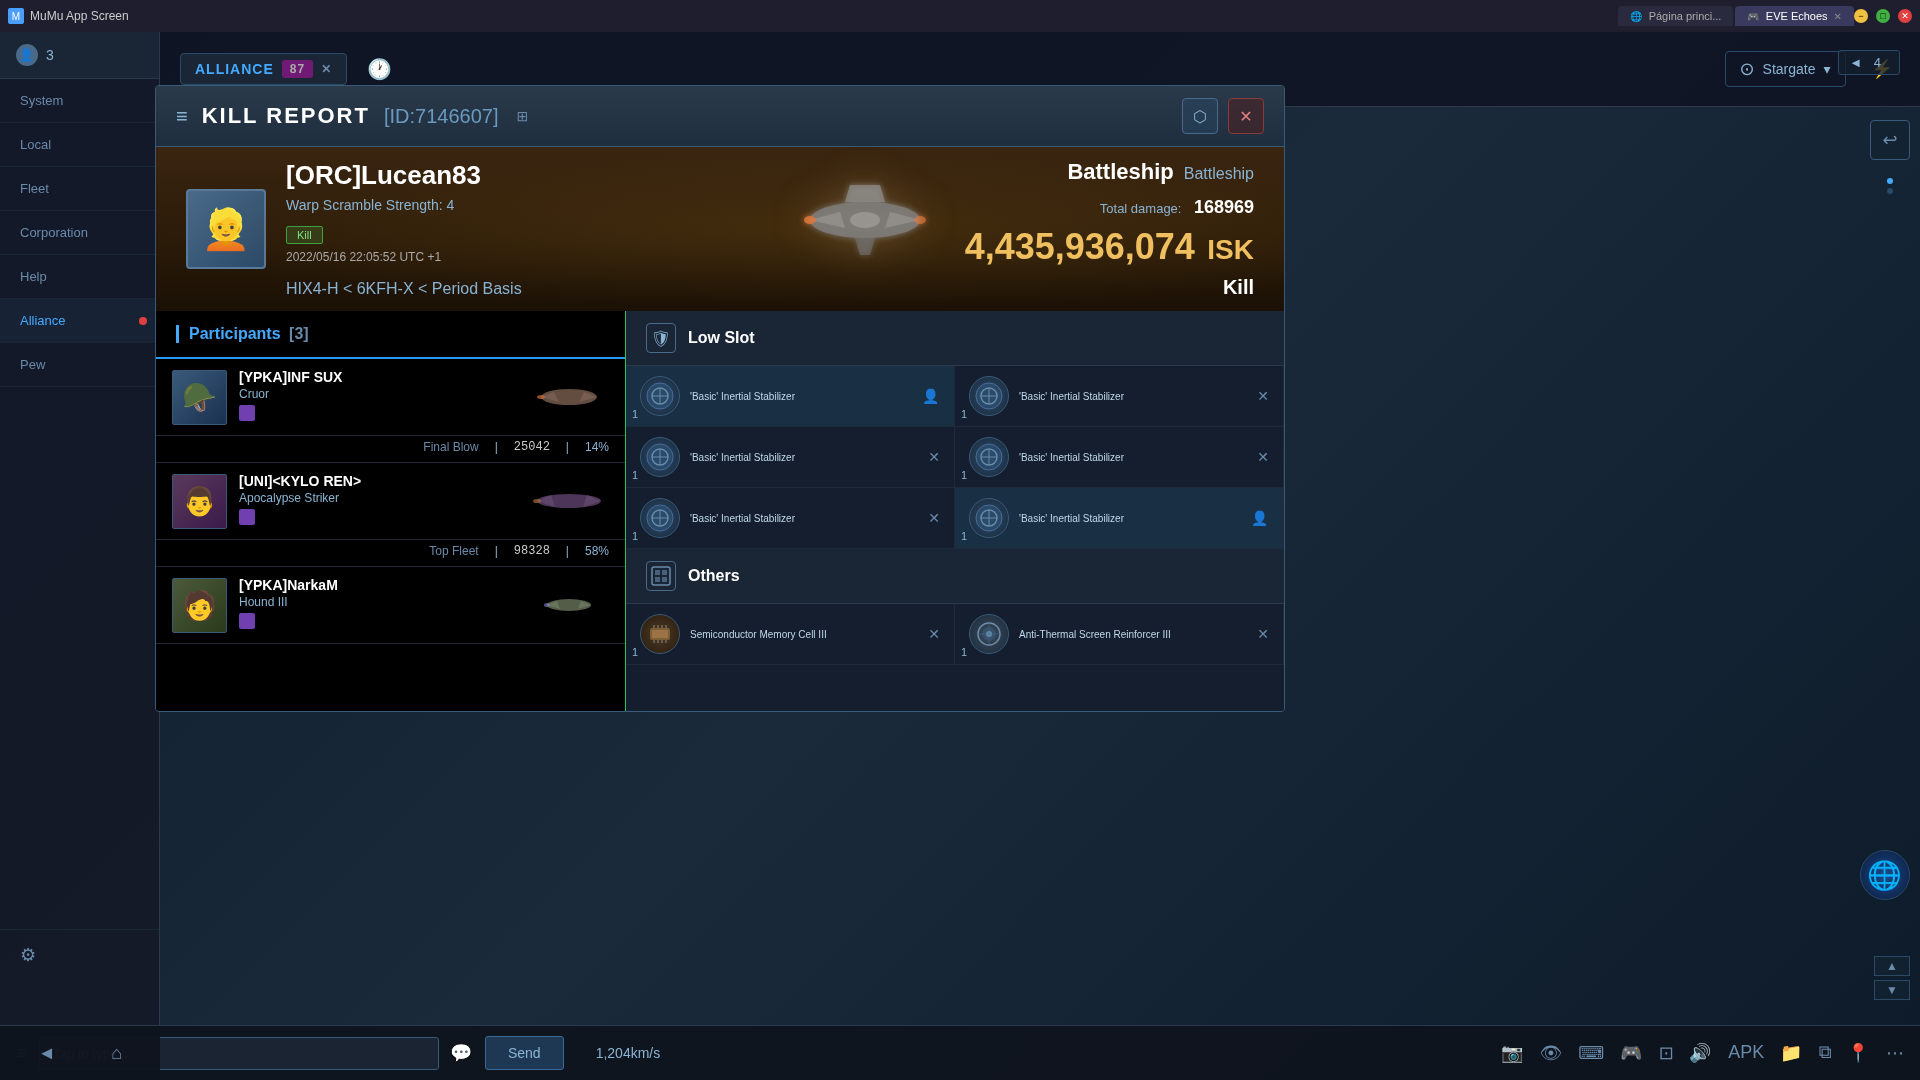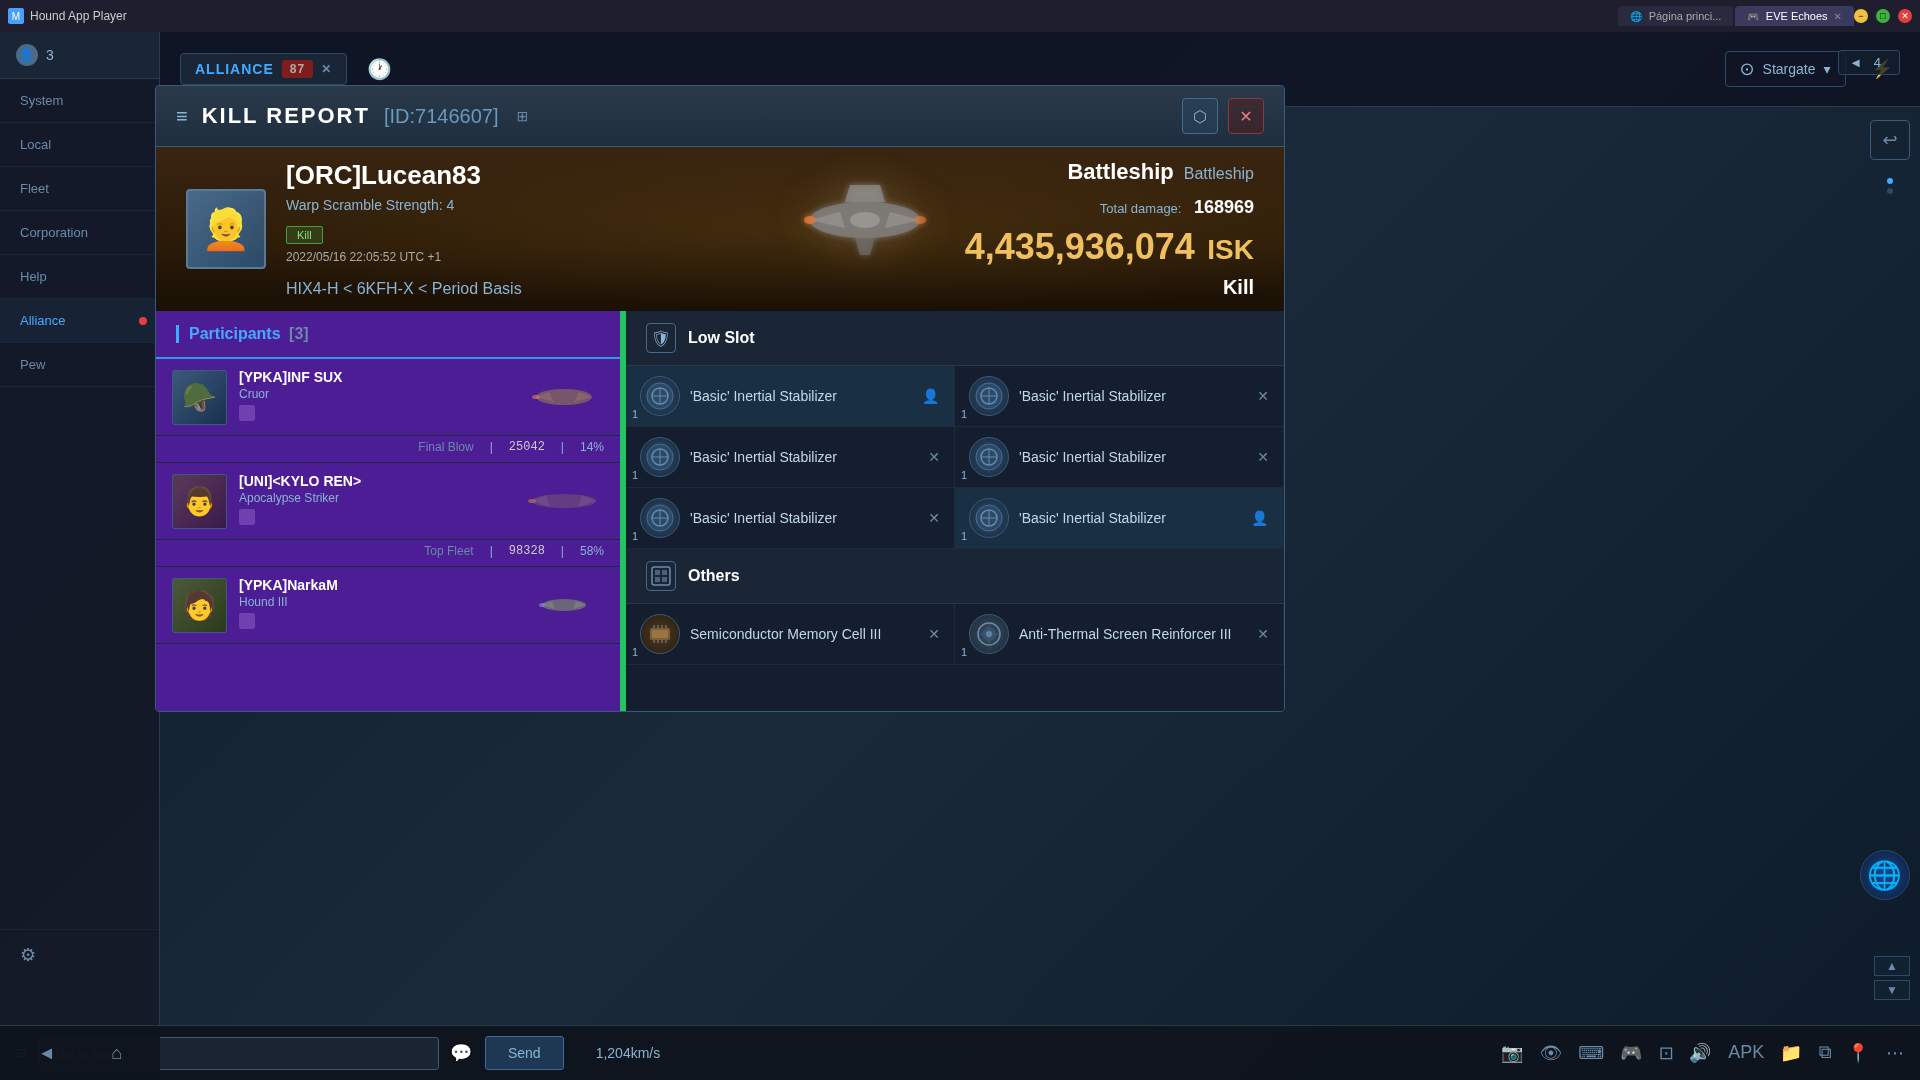--- a/index.html
+++ b/index.html
@@ -157,21 +157,21 @@
       border: 1px solid #2a4a6a;
       border-radius: 4px;
       padding: 6px 14px;
       color: #4af;
       font-size: 14px;
       font-weight: bold;
       letter-spacing: 1px;
       display: flex; align-items: center; gap: 8px;
     }
     .tab-num-badge {
-      background: #7f1d1d;
+      background: #701a75;
       color: #aaa;
       padding: 2px 8px;
       border-radius: 3px;
       font-size: 12px;
     }
     .top-bar-icon {
       color: #6a8aaa;
       font-size: 20px;
       cursor: pointer;
     }
@@ -363,22 +363,22 @@
 
     
     .modal-body {
       display: flex;
       height: 400px;
     }
 
     
     .participants-panel {
       width: 470px;
-      border-right: 6px solid #22c55e;
-      background: #4c1d95;
+      border-right: 1px solid #22c55e;
+      background: #000000;
       overflow-y: auto;
     }
     .participants-header {
       padding: 14px 20px;
       border-bottom: 2px solid #2a9af0;
       display: flex; align-items: center;
     }
     .participants-label {
       color: #4af;
       font-size: 16px;
@@ -494,21 +494,21 @@
       width: 40px; height: 40px;
       border: 1px solid #3a5a7a;
       border-radius: 50%;
       background: radial-gradient(circle, #2a4a6a, #1a2a3a);
       display: flex; align-items: center; justify-content: center;
       font-size: 18px;
       flex-shrink: 0;
     }
     .slot-item-name {
       color: #c0d8e8;
-      font-size: 14px;
+      font-size: 10px;
       line-height: 1.3;
     }
     .slot-item-close {
       margin-left: auto;
       color: #6a8aaa;
       font-size: 14px;
     }
     .slot-item-person {
       margin-left: auto;
       color: #4af;
@@ -609,21 +609,21 @@
       cursor: pointer;
     }
   </style>
 </head>
 <body>
 
 <div class="emulator-bg"></div>
 
 <div class="title-bar">
   <div class="title-bar-icon">M</div>
-  <span class="title-bar-text">Hound App Player</span>
+  <span class="title-bar-text">MuMu App Screen</span>
   <div class="tab-bar">
     <div class="tab">
       <span style="font-size:10px">🌐</span>
       <span>Página princi...</span>
     </div>
     <div class="tab active">
       <span style="font-size:10px">🎮</span>
       <span>EVE Echoes</span>
       <span class="tab-close">✕</span>
     </div>

